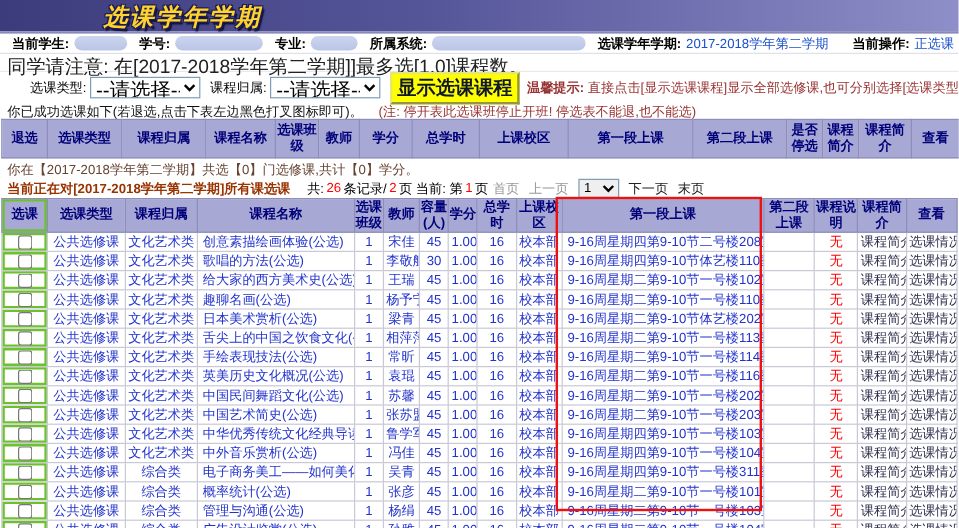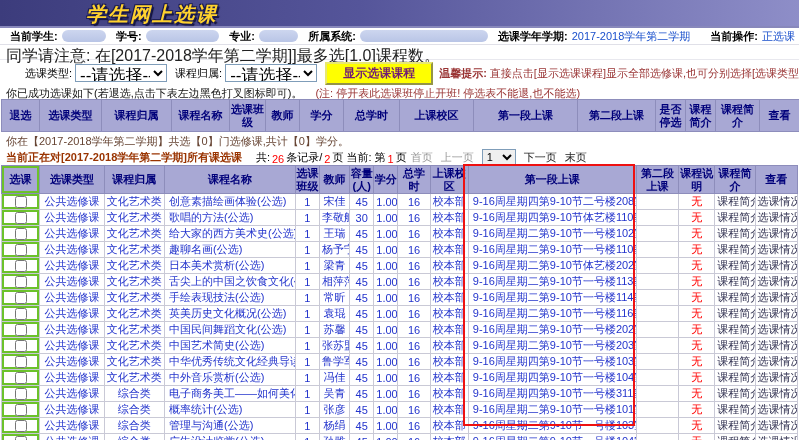--- a/index.html
+++ b/index.html
@@ -17,21 +17,21 @@
   .pill { display:inline-block; height:12px; border-radius:6px; background:linear-gradient(to bottom,#cdd6ef,#b9c5e6); margin:0 4px; }
   .p1{width:52px;} .p2{width:86px;} .p3{width:46px;} .p4{width:150px;}
   .bluelink { color:#1a50cc; margin-left:4px; text-decoration:none; }
   .sp { flex:0 0 14px; }
 
   .noticerow { height:15px; font-size:16px; color:#222; padding:1px 6px; border-bottom:1px solid #e8e8ee; }
 
   
   .filterrow { height:26px; display:flex; align-items:center; font-size:11px; padding:0 6px; white-space:nowrap;margin-left:19px; }
   .filterrow select { font-size:17px; height:18px; width:92px; margin:0 8px 0 3px; border:1px solid #7f9db9; background:#fff; font-family:"Liberation Sans",sans-serif; }
-  .showbtn { background:#ffff00; border:2px outset #e8e870; color:#701a75; font-weight:bold; font-size:12px; padding:1px 16px; cursor:pointer; margin-right:6px; font-family:"Liberation Sans",sans-serif; }
+  .showbtn { background:#ffff00; border:2px outset #e8e870; color:#0f172a; font-weight:bold; font-size:16px; padding:1px 4px; cursor:pointer; margin-right:6px; font-family:"Liberation Sans",sans-serif; }
   .tip { color:#993333; }
   .tip b { font-weight:bold; }
 
   .noterow { height:13px; font-size:11px; padding:0 6px; white-space:nowrap; }
   .noterow .l { color:#111; }
   .noterow .r { color:#993333; margin-left:10px; }
 
   
   table { border-collapse:collapse; table-layout:fixed; width:797px; margin-left:1px; }
   th { background:#a8a8d4; color:#00007a; font-size:11px; font-weight:bold; border:1px solid #8d8dbb; text-align:center; line-height:1.15; padding:1px 0; }
@@ -39,37 +39,37 @@
   .maintable th { height:22px; }
   .maintable td { font-size:11px; color:#2233cc; border:1px solid #c9c9d6; height:16px; text-align:center; padding:0 2px; overflow:hidden; white-space:nowrap; }
   .maintable td.left { text-align:left; padding-left:4px; }
   .maintable td.red { color:#ff0000; }
   .maintable td.dark { color:#2f2f4f; }
   .maintable input[type=checkbox] { width:12px; height:12px; vertical-align:middle; }
   
   .maintable th:first-child, .maintable td:first-child { box-shadow:inset 0 0 0 2px #6cc22b; }
 
   .summaryrow { height:17px; font-size:11px; color:#664433; padding:2px 6px; }
-  .pagrow { height:16px; font-size:11px; display:flex; align-items:flex-end; padding:0 6px; white-space:nowrap; }
+  .pagrow { height:16px; font-size:11px; display:flex; align-items:center; padding:0 6px; white-space:nowrap; }
   .pagrow .prefix { color:#993300; font-weight:bold; margin-right:14px; }
   .pagrow .rednum { color:#ff0000; margin:0 2px; }
   .pagrow .glink { color:#999; margin:0 4px; text-decoration:none; }
   .pagrow .klink { color:#222; margin:0 4px; text-decoration:none; }
   .pagrow select { font-size:11px; height:16px; width:34px; margin:0 4px; border:1px solid #7f9db9; font-family:"Liberation Sans",sans-serif; }
 
   
   .redbox { position:absolute; left:463px; top:164px; width:172px; height:262px; border:2px solid #ee1111; pointer-events:none; }
 </style>
 </head>
 <body>
 
 <div class="screen">
 
   <div class="titlebar">
-    <span class="app-title">学生网上选课</span>
+    <span class="app-title">选课学年学期</span>
   </div>
 
   <div class="inforow">
     <span class="lbl">当前学生:</span>
     <span class="pill p1"></span>
     <span class="lbl">学号:</span>
     <span class="pill p2"></span>
     <span class="lbl">专业:</span>
     <span class="pill p3"></span>
     <span class="lbl">所属系统:</span>

